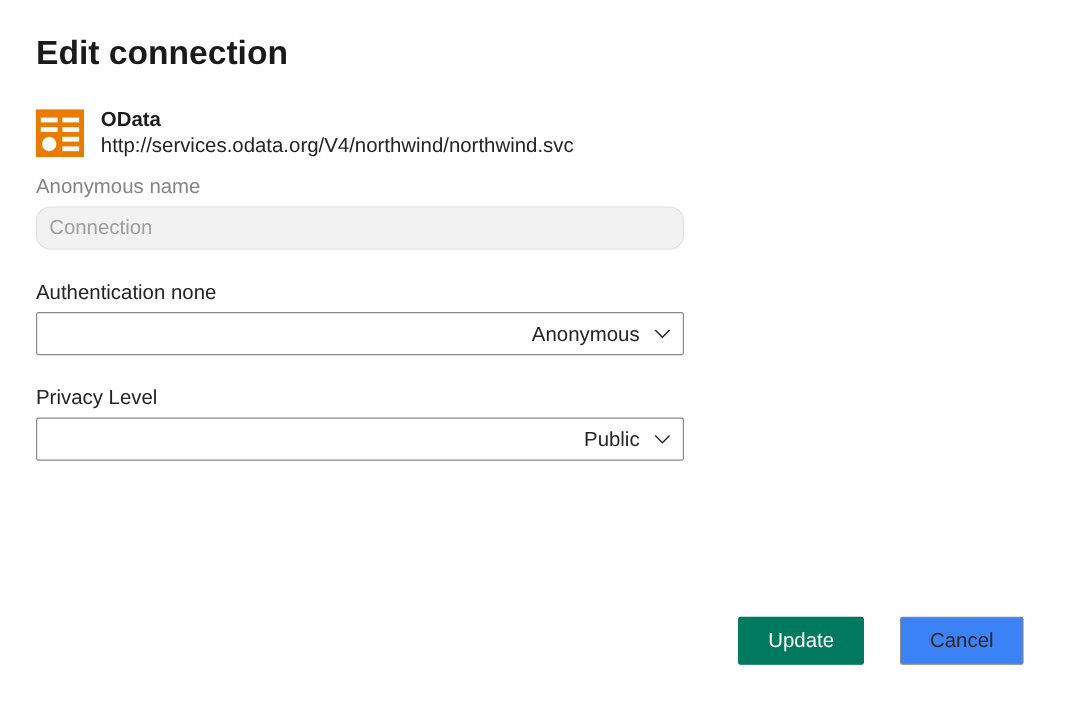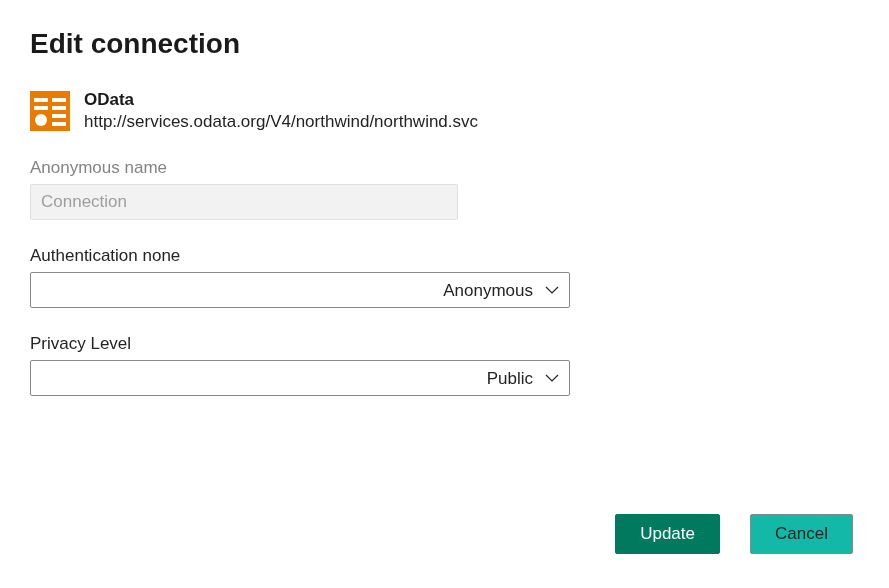--- a/index.html
+++ b/index.html
@@ -23,21 +23,21 @@
     .page-title {
       font-size: 28px;
       font-weight: 600;
       color: #1a1a1a;
       margin-bottom: 30px;
     }
     .connection-header {
       display: flex;
       align-items: center;
       gap: 14px;
-      margin-bottom: 26px;
+      margin-bottom: 14px;
     }
     .data-icon {
       width: 40px;
       height: 40px;
       flex-shrink: 0;
     }
     .connection-info {
       display: flex;
       flex-direction: column;
       gap: 2px;
@@ -59,29 +59,29 @@
       font-size: 17px;
       font-weight: 400;
       color: #242424;
       margin-bottom: 6px;
       display: block;
     }
     .field-label.muted {
       color: #848484;
     }
     .text-input {
-      width: 428px;
+      width: 540px;
       height: 36px;
       padding: 6px 10px;
       font-size: 17px;
       font-family: inherit;
       color: #333;
       background: #f2f2f2;
       border: 1px solid #e0e0e0;
-      border-radius: 2px;
+      border-radius: 12px;
       outline: none;
     }
     .text-input::placeholder {
       color: #9e9e9e;
     }
     .static-value {
       font-size: 17px;
       color: #242424;
     }
     .select-wrap {
@@ -130,21 +130,21 @@
       border-radius: 2px;
       cursor: pointer;
       outline: none;
     }
     .btn-primary {
       background: #007a5f;
       color: #ffffff;
       border: 1px solid #007a5f;
     }
     .btn-secondary {
-      background: #14b8a6;
+      background: #3b82f6;
       color: #242424;
       border: 1px solid #8a8886;
     }
   </style>
 </head>
 <body>
 
 <div class="container">
 
   <h1 class="page-title">Edit connection</h1>

